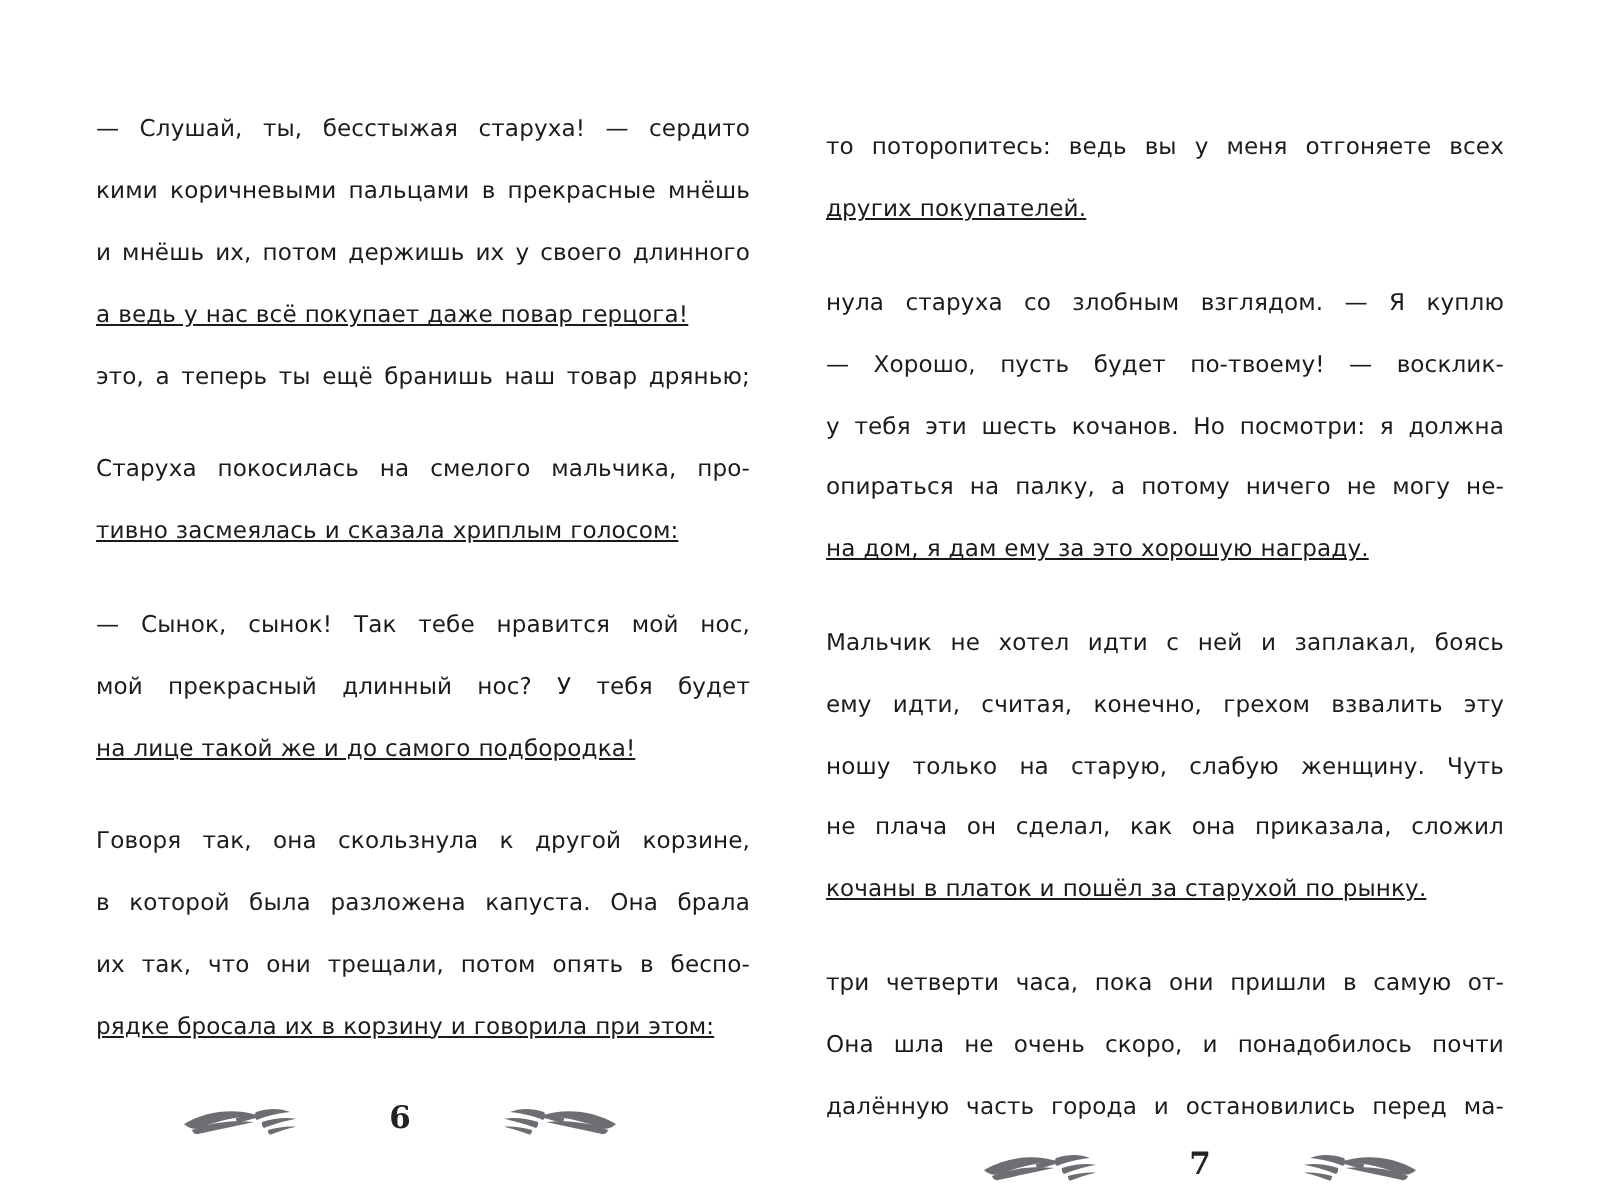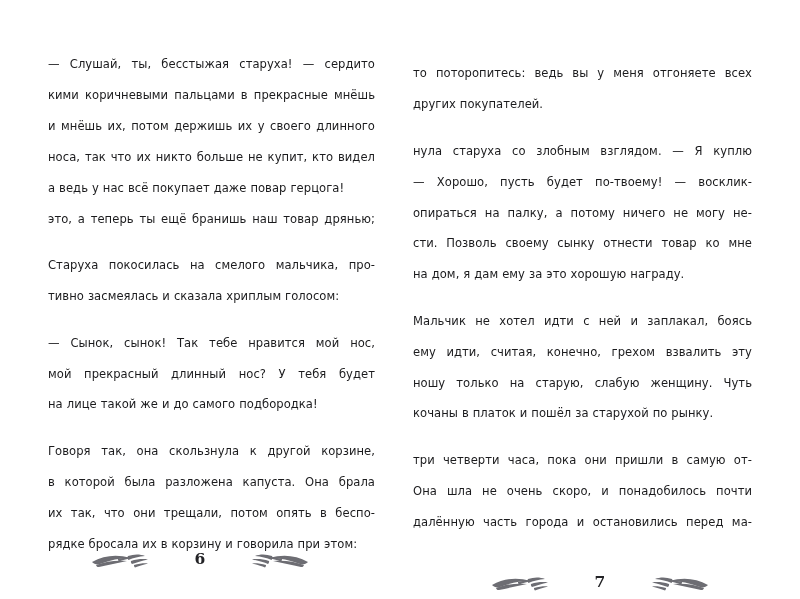--- a/index.html
+++ b/index.html
@@ -49,20 +49,21 @@
   }
   
   .ln {
     display: block;
     text-align: justify;
     text-align-last: justify;
     white-space: nowrap;
   }
   .ln.last {
     text-align-last: left;
+    text-decoration: underline;
   }
 
   
   .folio-band {
     position: absolute;
     left: 0;
     right: 0;
     bottom: 22px;
     height: 34px;
     display: flex;
@@ -90,21 +91,20 @@
 
 <div id="page">
   <div class="spread">
 
     <div class="book-page page-left">
       <div class="text-col">
         <div class="para">
           <span class="ln">— Слушай, ты, бесстыжая старуха! — сердито</span>
           <span class="ln">кими коричневыми пальцами в прекрасные мнёшь</span>
           <span class="ln">и мнёшь их, потом держишь их у своего длинного</span>
-          <span class="ln">носа, так что их никто больше не купит, кто видел</span>
           <span class="ln last">а ведь у нас всё покупает даже повар герцога!</span>
           <span class="ln">это, а теперь ты ещё бранишь наш товар дрянью;</span>
         </div>
         <div class="para">
           <span class="ln">Старуха покосилась на смелого мальчика, про-</span>
           <span class="ln last">тивно засмеялась и сказала хриплым голосом:</span>
         </div>
         <div class="para">
           <span class="ln">— Сынок, сынок! Так тебе нравится мой нос,</span>
           <span class="ln">мой прекрасный длинный нос? У тебя будет</span>
@@ -146,28 +146,29 @@
 
     <div class="book-page page-right">
       <div class="text-col">
         <div class="para">
           <span class="ln">то поторопитесь: ведь вы у меня отгоняете всех</span>
           <span class="ln last">других покупателей.</span>
         </div>
         <div class="para">
           <span class="ln">нула старуха со злобным взглядом. — Я куплю</span>
           <span class="ln">— Хорошо, пусть будет по-твоему! — восклик-</span>
+          <span class="ln">у тебя эти шесть кочанов. Но посмотри: я должна</span>
           <span class="ln">опираться на палку, а потому ничего не могу не-</span>
-          <span class="ln">сти. Позволь своему сынку отнести товар ко мне</span>
           <span class="ln last">на дом, я дам ему за это хорошую награду.</span>
         </div>
         <div class="para">
           <span class="ln">Мальчик не хотел идти с ней и заплакал, боясь</span>
           <span class="ln">ему идти, считая, конечно, грехом взвалить эту</span>
           <span class="ln">ношу только на старую, слабую женщину. Чуть</span>
+          <span class="ln">не плача он сделал, как она приказала, сложил</span>
           <span class="ln last">кочаны в платок и пошёл за старухой по рынку.</span>
         </div>
         <div class="para">
           <span class="ln">три четверти часа, пока они пришли в самую от-</span>
           <span class="ln">Она шла не очень скоро, и понадобилось почти</span>
           <span class="ln">далённую часть города и остановились перед ма-</span>
           
           
           
           

